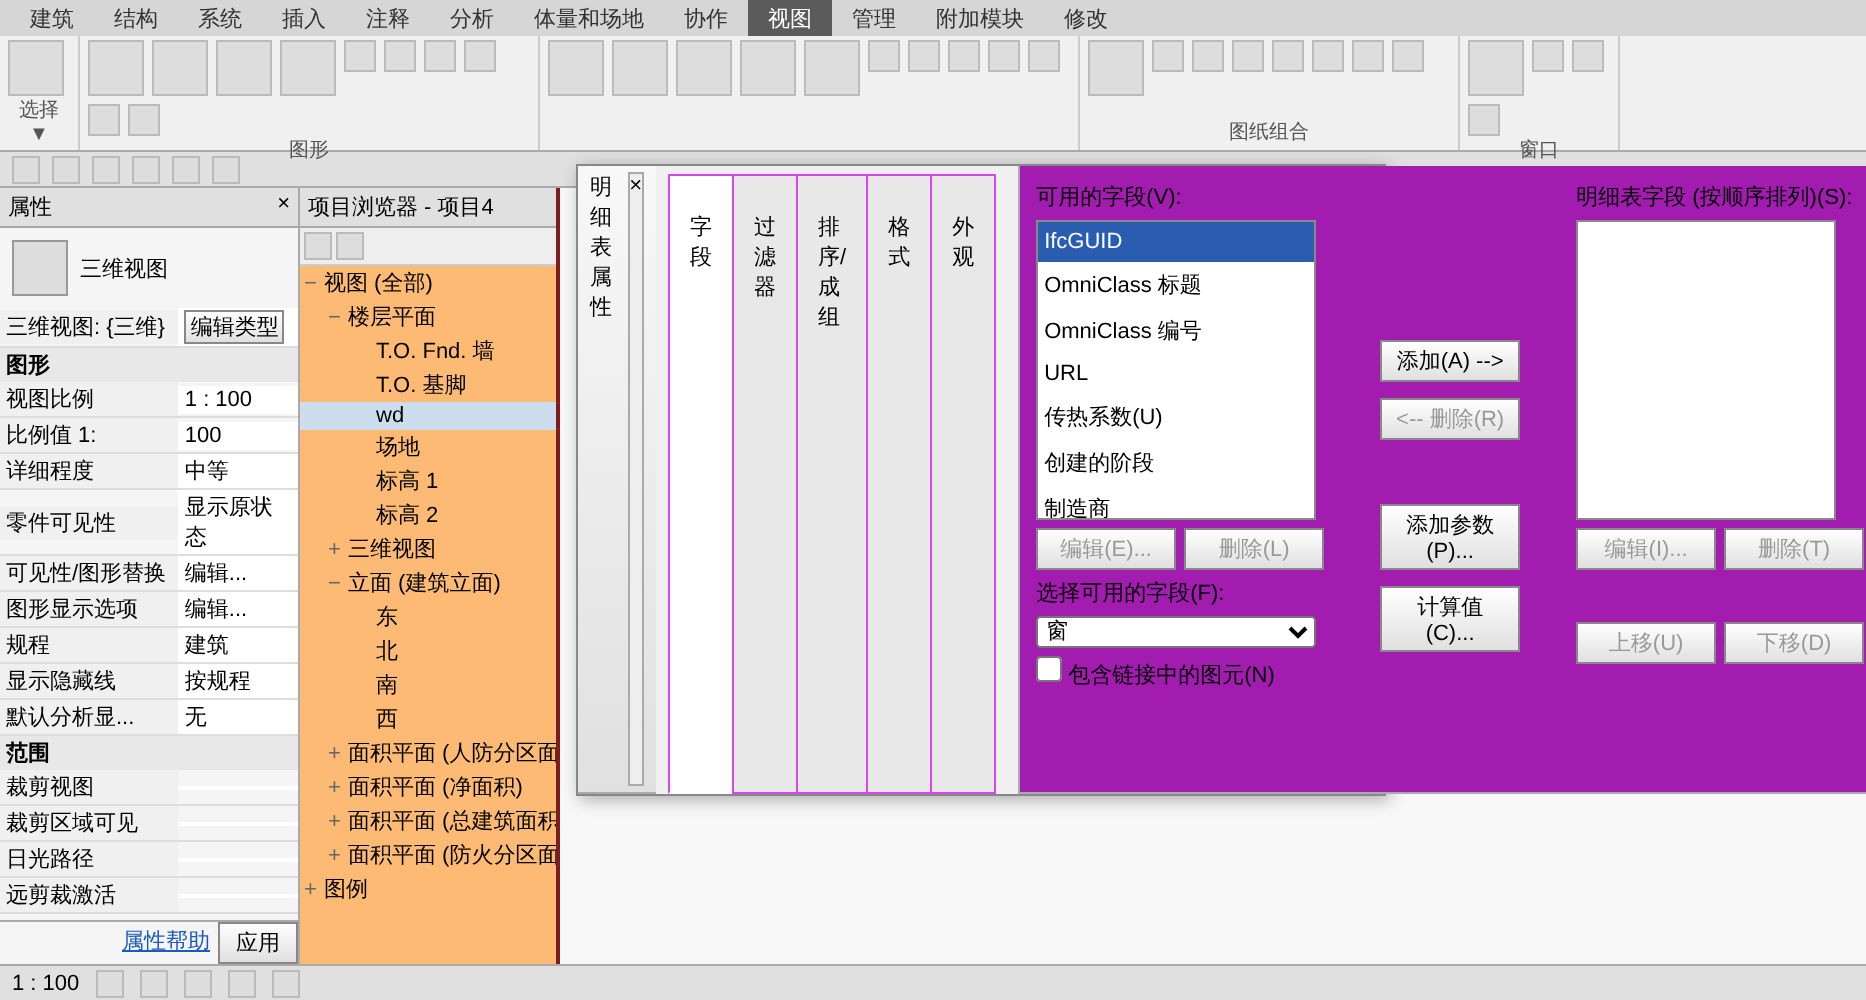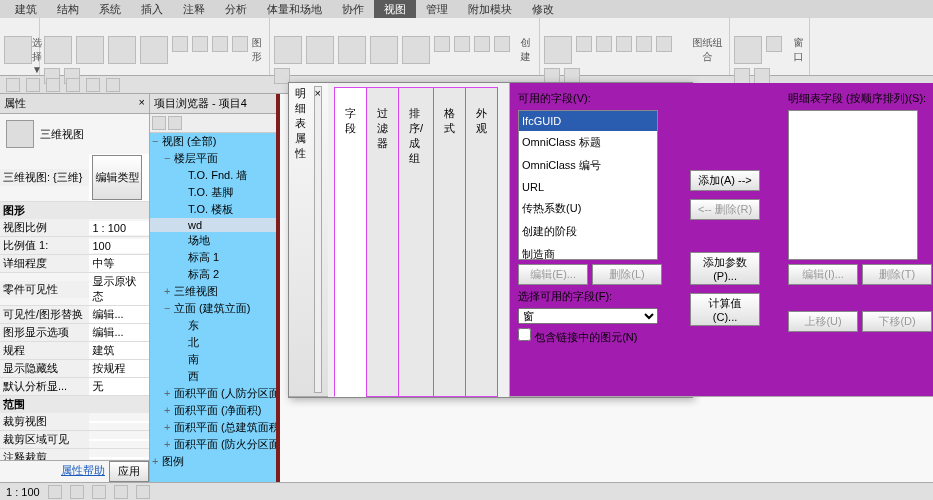--- a/index.html
+++ b/index.html
@@ -3,42 +3,42 @@
 <meta charset="utf-8">
 <style>
 * { margin: 0; padding: 0; box-sizing: border-box; font-family: "Microsoft YaHei", SimSun, sans-serif; font-size: 11px; }
 body { background: #e5e5e5; width: 933px; height: 500px; overflow: hidden; position: relative; }
 
 
 .ribbon-tabs { display: flex; background: #d6d6d6; height: 18px; padding-left: 5px; }
 .ribbon-tab { padding: 2px 10px; color: #333; cursor: pointer; }
 .ribbon-tab.active { background: #5b5b5b; color: #fff; }
 .ribbon-body { height: 58px; background: #f0f0f0; border-bottom: 1px solid #aaa; display: flex; }
-.ribbon-group { border-right: 1px solid #ccc; padding: 18px 4px; display: flex; justify-content: space-between; }
+.ribbon-group { border-right: 1px solid #ccc; padding: 2px 4px; display: flex; flex-direction: column; justify-content: space-between; }
 .ribbon-group-icons { display: flex; gap: 4px; flex-wrap: wrap; }
 .rib-icon { width: 16px; height: 16px; background: #ddd; border: 1px solid #bbb; }
 .rib-icon.lg { width: 28px; height: 28px; }
 .ribbon-group-label { text-align: center; color: #555; font-size: 10px; }
 
 .selectbar { height: 18px; background: #e0e0e0; border-bottom: 1px solid #aaa; display: flex; align-items: center; padding: 0 6px; gap: 6px; }
 
 
 .main { display: flex; height: calc(500px - 18px - 58px - 18px - 18px); }
 .props-panel { width: 150px; background: #f5f5f5; border-right: 1px solid #aaa; display: flex; flex-direction: column; }
 .panel-title { background: #e0e0e0; padding: 2px 4px; display: flex; justify-content: space-between; border-bottom: 1px solid #aaa; }
 .props-head { display: flex; align-items: center; padding: 6px; gap: 6px; }
 .cube-icon { width: 28px; height: 28px; background: #ddd; border: 1px solid #999; }
 .props-row { display: flex; border-bottom: 1px solid #ddd; align-items: center; }
 .props-row > div { padding: 1px 3px; }
 .props-label { width: 60%; background: #f0f0f0; }
 .props-val { width: 40%; background: #fff; }
 .props-grid { overflow-y: auto; flex: 1; }
 .props-cat { background: #e8e8e8; font-weight: bold; padding: 1px 3px; }
 
-.browser-panel { width: 130px; background: #7dd3fc; border-right: 4px solid #7f1d1d; overflow-y: auto; }
+.browser-panel { width: 130px; background: #fdba74; border-right: 2px solid #7f1d1d; overflow-y: auto; }
 .tree-item { padding: 1px 2px; white-space: nowrap; cursor: pointer; }
 .tree-item.sel { background: #cde; }
 .tree-indent1 { padding-left: 14px; }
 .tree-indent2 { padding-left: 28px; }
 .expander { display: inline-block; width: 10px; color: #666; }
 
 .canvas { flex: 1; background: #f8f8f8; position: relative; }
 .building { position: absolute; right: 20px; top: 80px; }
 .roof { width: 0; height: 0; border-left: 90px solid transparent; border-right: 10px solid transparent; border-bottom: 60px solid #1a8a1a; }
 .wall { width: 100px; height: 120px; background: #e8dcc8; border: 1px solid #888; position: relative; }
@@ -113,21 +113,20 @@
       <div class="rib-icon lg"></div>
       <div class="rib-icon lg"></div>
       <div class="rib-icon lg"></div>
       <div class="rib-icon lg"></div>
       <div class="rib-icon"></div>
       <div class="rib-icon"></div>
       <div class="rib-icon"></div>
       <div class="rib-icon"></div>
       <div class="rib-icon"></div>
     </div>
-    <div class="ribbon-group-label">创建</div>
   </div>
   <div class="ribbon-group" style="width:190px">
     <div class="ribbon-group-icons">
       <div class="rib-icon lg"></div>
       <div class="rib-icon"></div>
       <div class="rib-icon"></div>
       <div class="rib-icon"></div>
       <div class="rib-icon"></div>
       <div class="rib-icon"></div>
       <div class="rib-icon"></div>
@@ -161,21 +160,21 @@
     <div class="panel-title">
         <span>属性</span>
         <span>×</span>
       </div>
     <div class="props-head">
       <div class="cube-icon"></div>
       <span>三维视图</span>
     </div>
     <div class="props-row">
       <div class="props-label">三维视图: {三维}</div>
-      <div class="props-val"><button class="dlg-btn" style="min-width:auto;padding:14px 2px">编辑类型</button></div>
+      <div class="props-val"><button class="dlg-btn" style="min-width:auto;padding:0 2px">编辑类型</button></div>
     </div>
     <div class="props-grid" id="props-grid">
         <div class="props-cat">图形</div>
         <div class="props-row">
           <div class="props-label">视图比例</div>
           <div class="props-val">1 : 100</div>
         </div>
         <div class="props-row">
           <div class="props-label">比例值 1:</div>
           <div class="props-val">100</div>
@@ -211,21 +210,21 @@
         <div class="props-cat">范围</div>
         <div class="props-row">
           <div class="props-label">裁剪视图</div>
           <div class="props-val"></div>
         </div>
         <div class="props-row">
           <div class="props-label">裁剪区域可见</div>
           <div class="props-val"></div>
         </div>
         <div class="props-row">
-          <div class="props-label">注释裁剪</div>
+          <div class="props-label">日光路径</div>
           <div class="props-val"></div>
         </div>
         <div class="props-row">
           <div class="props-label">远剪裁激活</div>
           <div class="props-val"></div>
         </div>
       </div>
     <div style="display:flex;justify-content:flex-end;border-top:1px solid #aaa">
       <span class="props-help">属性帮助</span>
       <button class="dlg-btn" style="min-width:40px">应用</button>
@@ -238,21 +237,20 @@
       </div>
     <div class="toolbar-mini">
       <div class="mini-icon"></div>
       <div class="mini-icon"></div>
     </div>
     <div id="tree">
         <div class="tree-item tree-indent0"><span class="expander">−</span>视图 (全部)</div>
         <div class="tree-item tree-indent1"><span class="expander">−</span>楼层平面</div>
         <div class="tree-item tree-indent2"><span class="expander"></span>T.O. Fnd. 墙</div>
         <div class="tree-item tree-indent2"><span class="expander"></span>T.O. 基脚</div>
-        <div class="tree-item tree-indent2"><span class="expander"></span>T.O. 楼板</div>
         <div class="tree-item tree-indent2 sel"><span class="expander"></span>wd</div>
         <div class="tree-item tree-indent2"><span class="expander"></span>场地</div>
         <div class="tree-item tree-indent2"><span class="expander"></span>标高 1</div>
         <div class="tree-item tree-indent2"><span class="expander"></span>标高 2</div>
         <div class="tree-item tree-indent1"><span class="expander">+</span>三维视图</div>
         <div class="tree-item tree-indent1"><span class="expander">−</span>立面 (建筑立面)</div>
         <div class="tree-item tree-indent2"><span class="expander"></span>东</div>
         <div class="tree-item tree-indent2"><span class="expander"></span>北</div>
         <div class="tree-item tree-indent2"><span class="expander"></span>南</div>
         <div class="tree-item tree-indent2"><span class="expander"></span>西</div>

